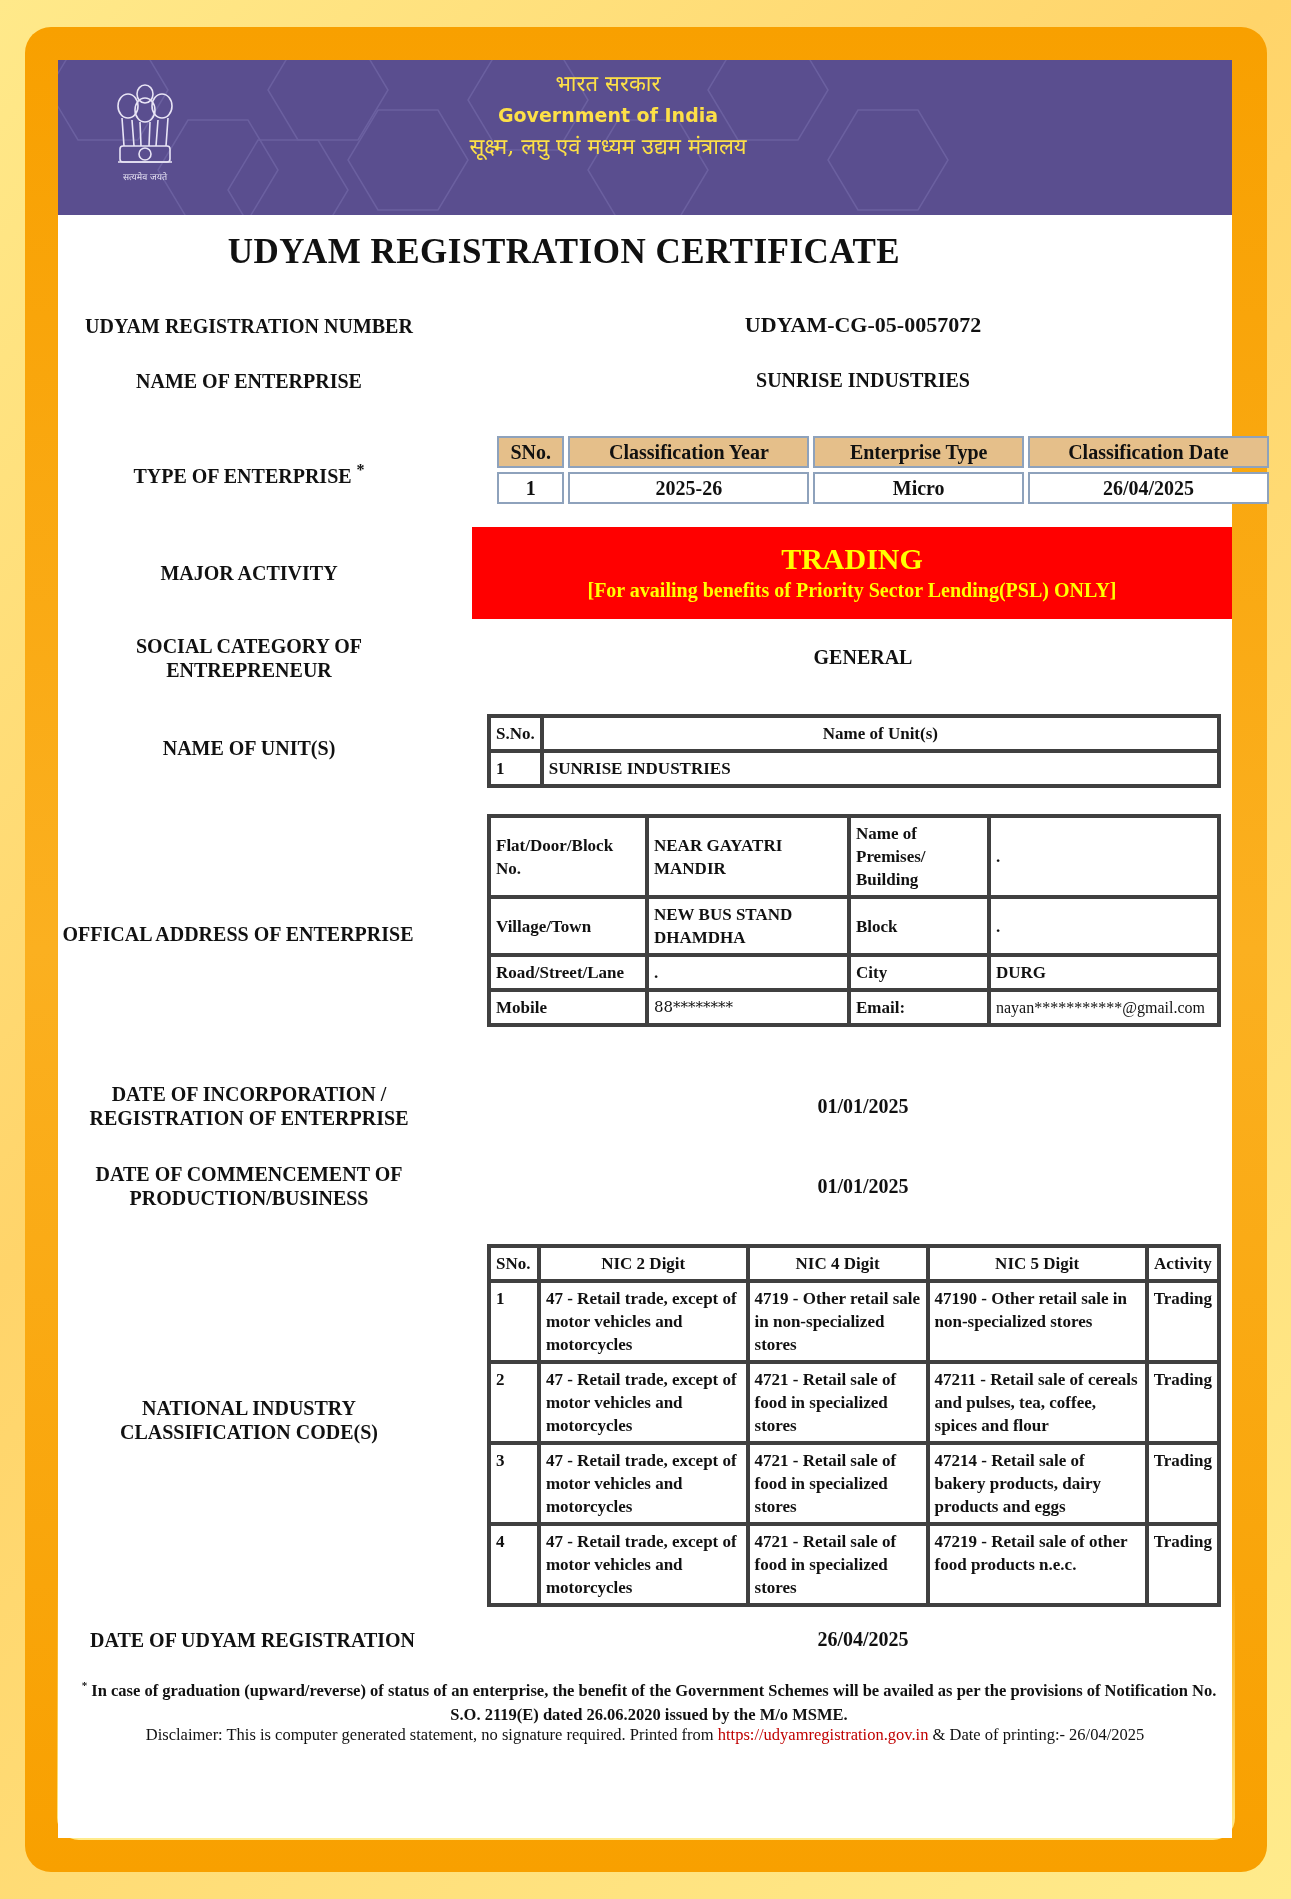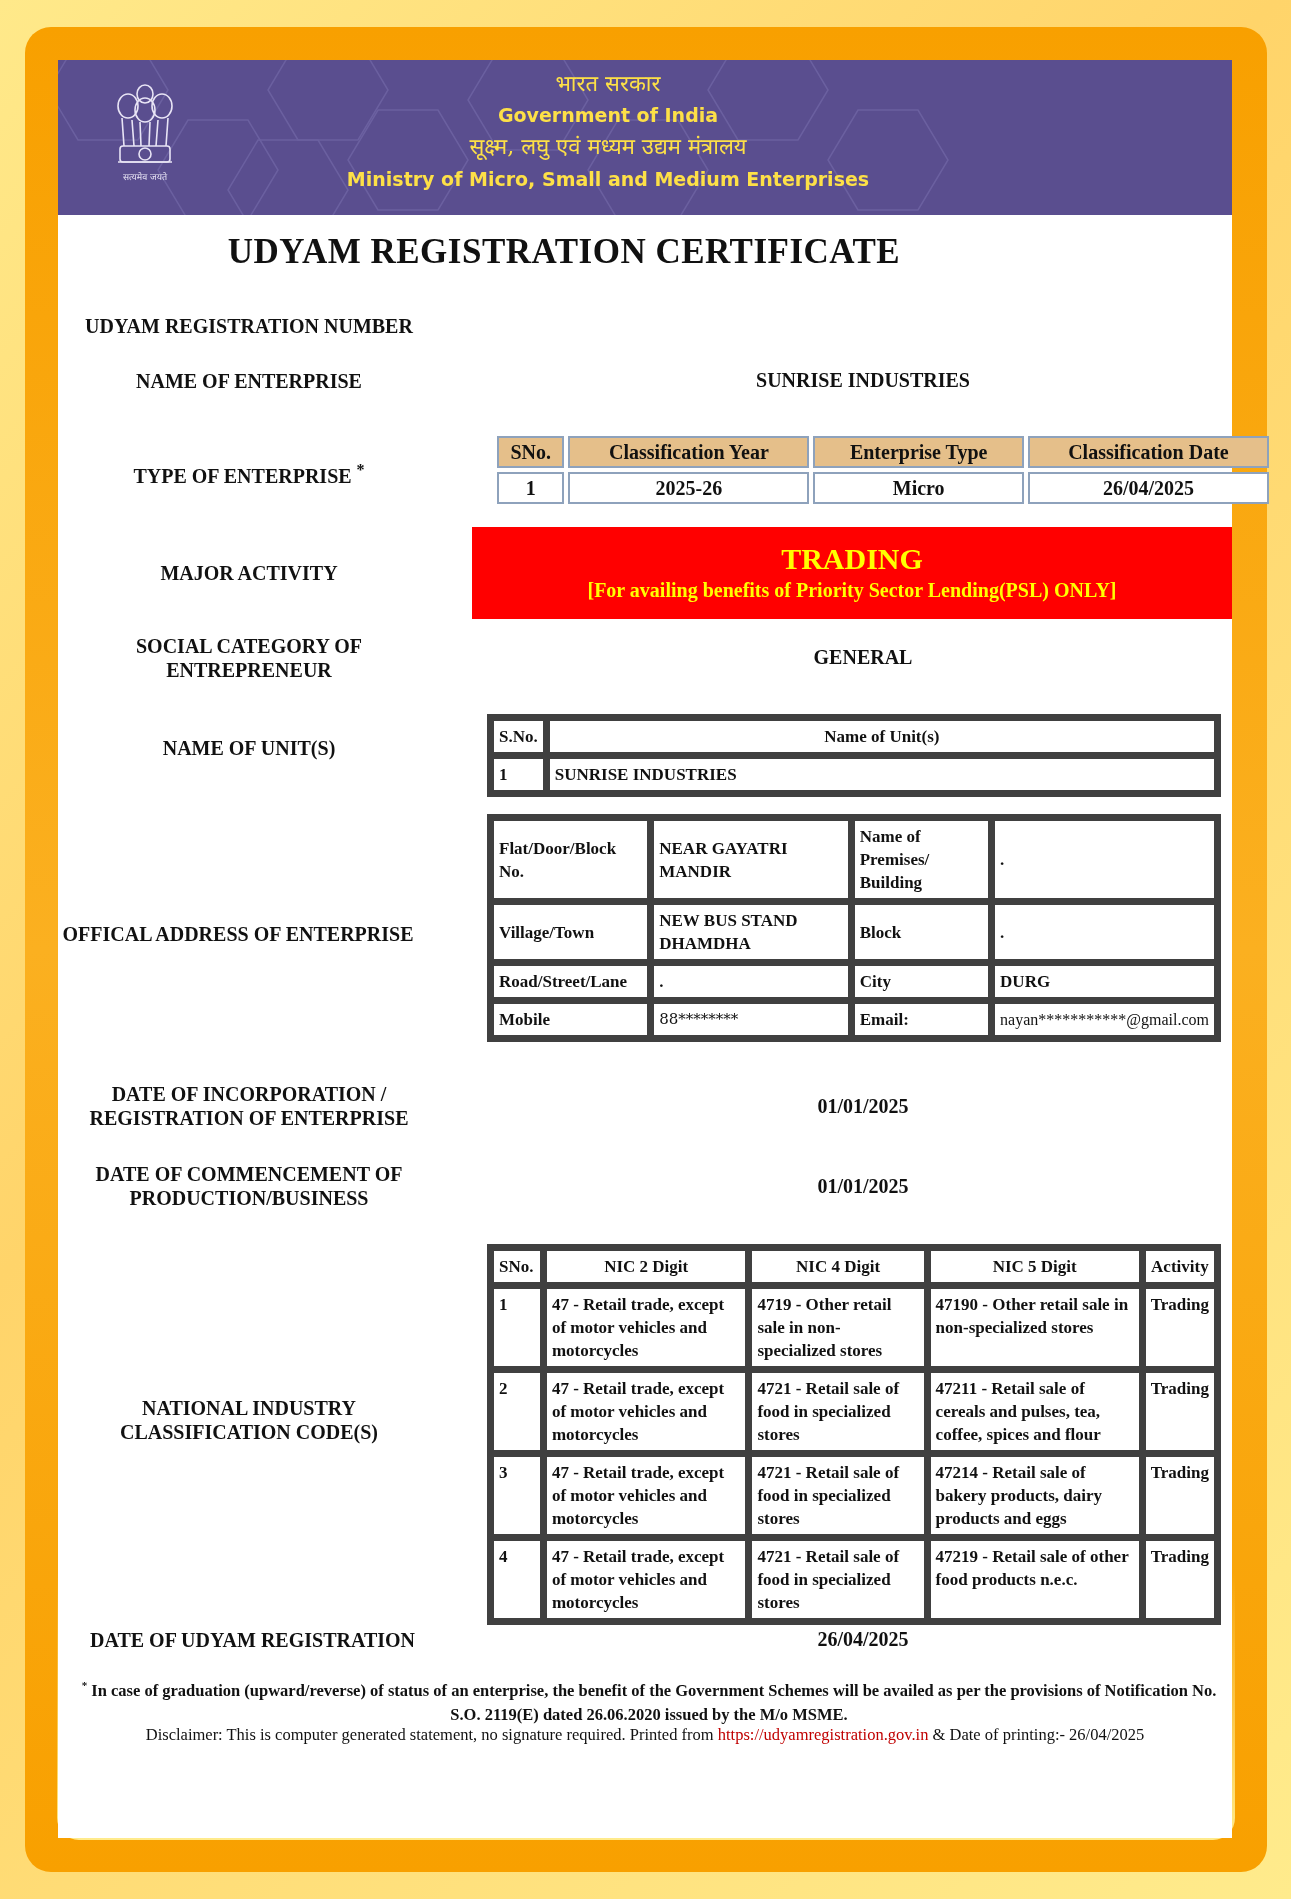--- a/index.html
+++ b/index.html
@@ -49,21 +49,21 @@
 
   table { border-collapse:collapse; font-family:"Liberation Serif", serif; }
   .type-tbl { border-collapse:separate; border-spacing:4px; }
   .type-tbl th { background:#E5BF8A; border:2px solid #8EA2BC; font-size:20px; padding:2px 6px; height:24px; }
   .type-tbl td { background:#fff; border:2px solid #8EA2BC; font-size:20px; font-weight:bold; text-align:center; padding:2px 6px; height:24px; }
 
   .red-banner { left:414px; top:467px; width:760px; height:92px; background:#FF0000; color:#FFFF00; text-align:center; font-weight:bold; }
   .red-banner .t1 { font-size:30px; line-height:36px; padding-top:14px; }
   .red-banner .t2 { font-size:20px; line-height:26px; }
 
-  .grid-tbl td, .grid-tbl th { border:7px solid #404040; font-size:17px; font-weight:bold; padding:4px 5px; vertical-align:middle; text-align:left; line-height:23px; }
+  .grid-tbl td, .grid-tbl th { border:4px solid #404040; font-size:17px; font-weight:bold; padding:4px 5px; vertical-align:middle; text-align:left; line-height:23px; }
   .nic-tbl td { vertical-align:top; }
   .nic-tbl th { text-align:center; }
   .nic-tbl th.left { text-align:left; }
 
   .footnote { left:16px; width:1150px; top:1613px; font-size:16.5px; font-weight:bold; line-height:24px;text-align:center; }
   .footnote sup { font-size:11px; }
   .disclaimer { left:0; width:1174px; top:1665px; text-align:center; font-size:16.5px; }
   .disclaimer .link { color:#C00000; }
 </style>
 </head>
@@ -99,27 +99,27 @@
         <rect x="10" y="66" width="50" height="16" rx="3"></rect>
         <circle cx="35" cy="74" r="6"></circle>
         <path d="M8 82 L62 82"></path>
       </g>
       <text x="35" y="100" fill="#e8e4f5" font-size="9" text-anchor="middle" font-family="DejaVu Sans, sans-serif">सत्यमेव जयते</text>
     </svg>
     <div class="banner-center">
       <div class="hi1">भारत सरकार</div>
       <div class="en1">Government of India</div>
       <div class="hi2">सूक्ष्म, लघु एवं मध्यम उद्यम मंत्रालय</div>
-      <div class="en2">Ministry of Micro, Small and Medium Enterprises</div>
     </div>
   </div>
 
   <div class="abs title">UDYAM REGISTRATION CERTIFICATE</div>
 
   <div class="abs lbl lblcol" style="top:254px;">UDYAM REGISTRATION NUMBER</div>
+  <div class="abs val valcol" style="top:252px; font-size:22px;">UDYAM-CG-05-0057072</div>
 
   <div class="abs lbl lblcol" style="top:309px;">NAME OF ENTERPRISE</div>
   <div class="abs val valcol" style="top:309px;">SUNRISE INDUSTRIES</div>
 
   <div class="abs lbl lblcol" style="top:398px;">
     <span>TYPE OF ENTERPRISE</span>
     <sup style="font-size:16px;">*</sup>
   </div>
   <table class="abs type-tbl" style="left:435px; top:372px; width:780px;">
     <thead>

